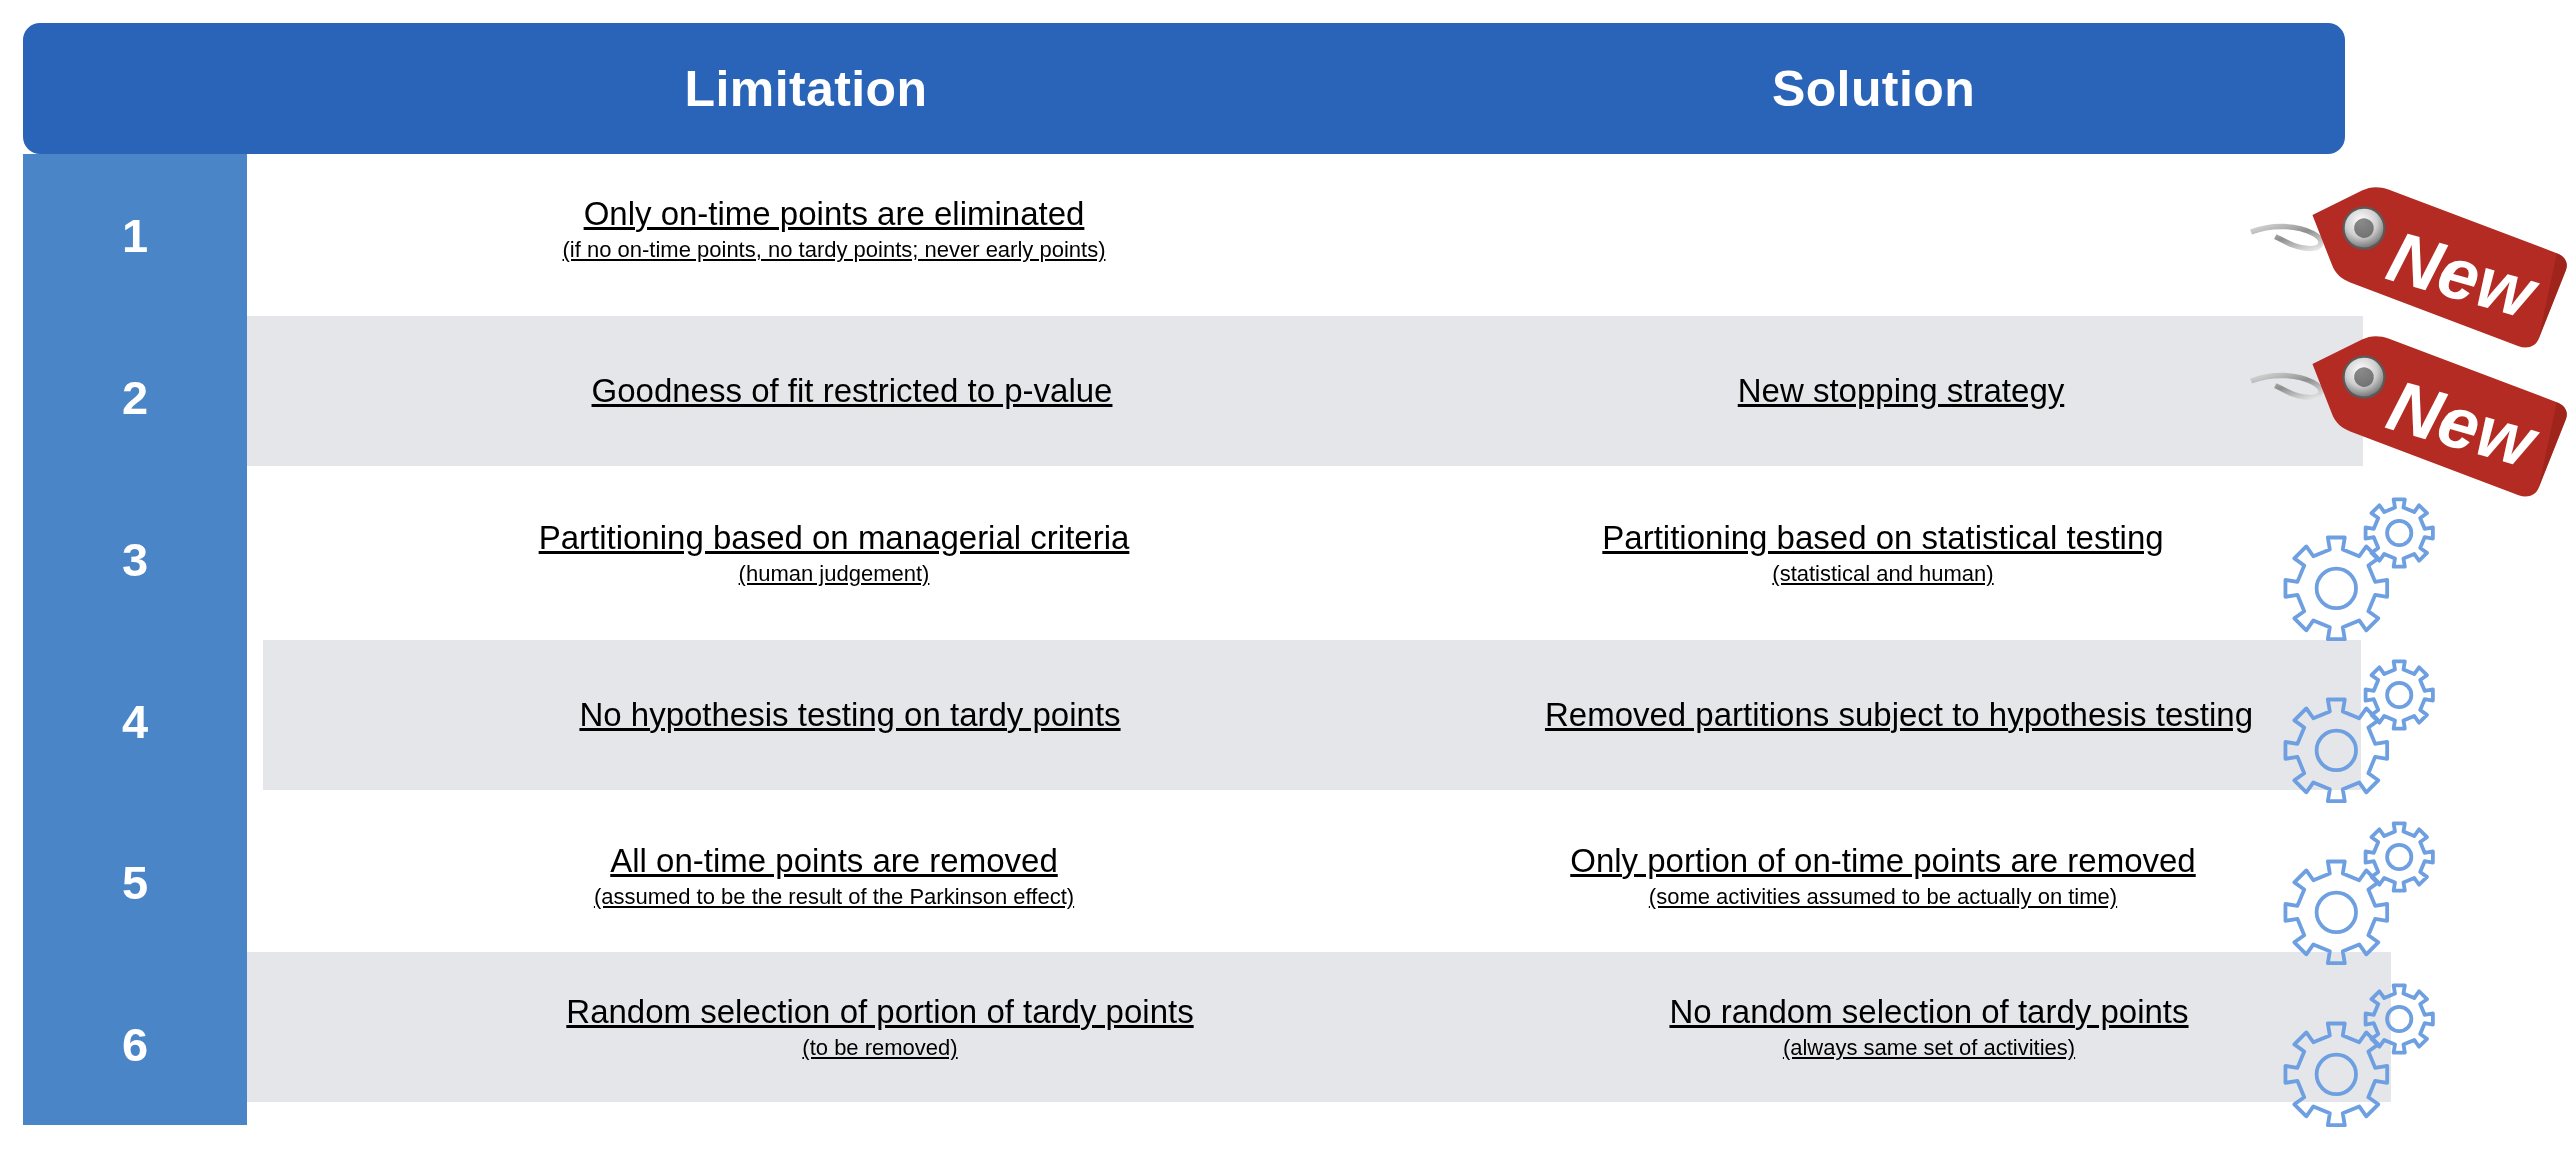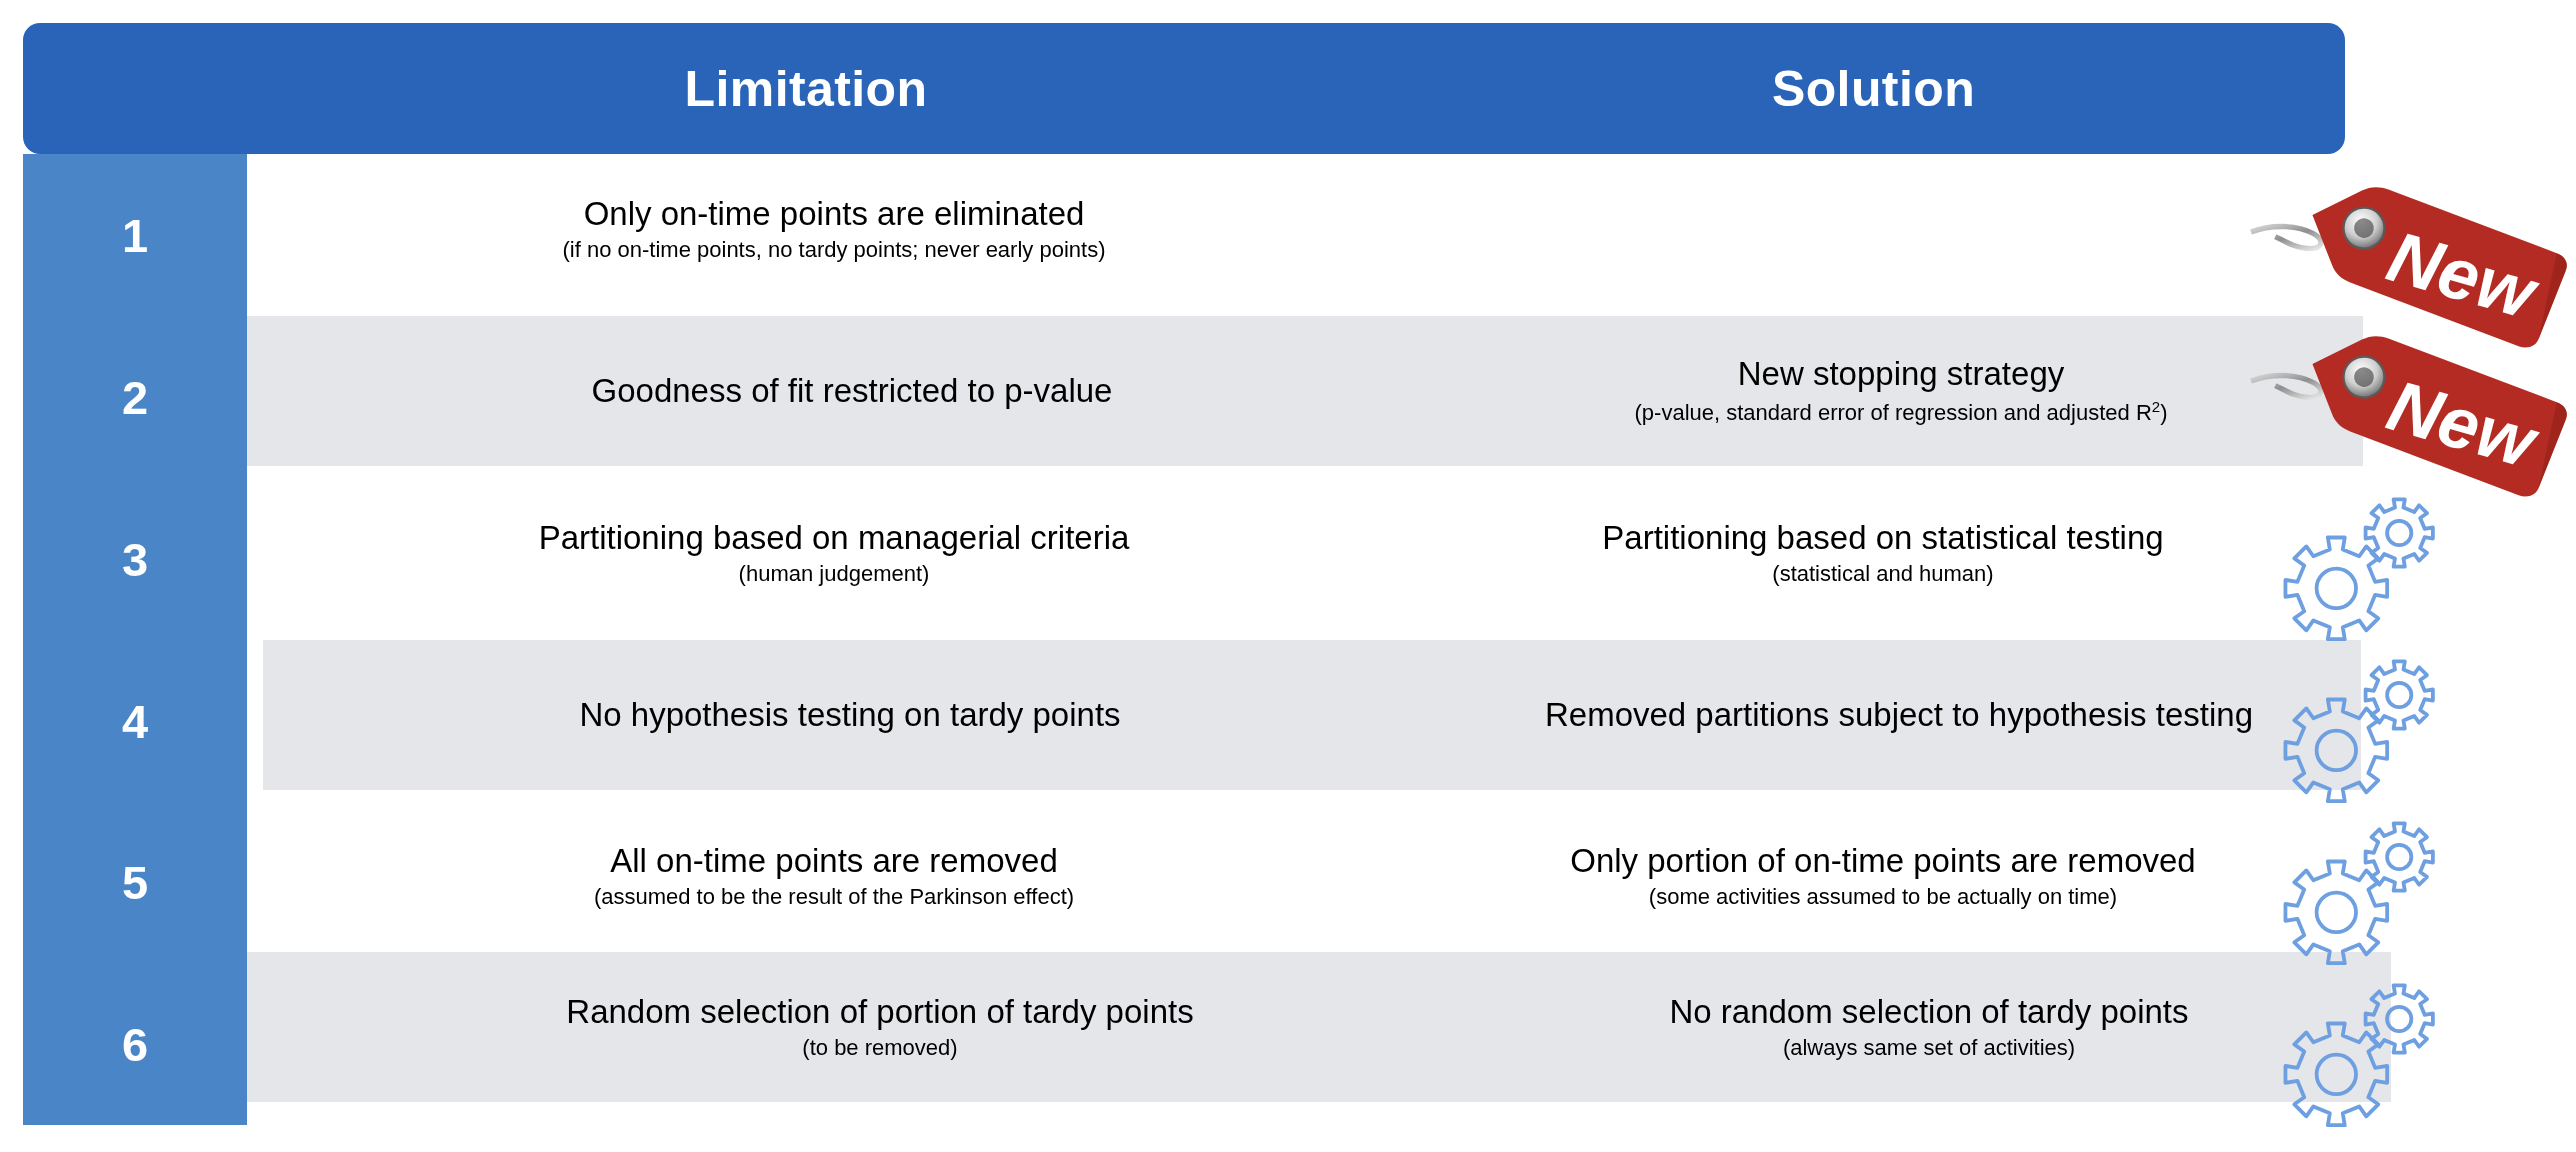--- a/index.html
+++ b/index.html
@@ -28,21 +28,21 @@
   .num-cell{
     position:absolute;left:0;width:224px;height:162px;
     display:flex;align-items:center;justify-content:center;
     color:#ffffff;font-weight:bold;font-size:47px;
   }
 
   
   .rows{position:absolute;left:247px;top:154px;width:2098px;height:971px;}
   .row{
     position:absolute;left:0;width:2098px;height:150px;
-    display:flex;align-items:stretch;
+    display:flex;align-items:stretch;text-decoration:underline;
   }
   .row.white{background:#ffffff;}
   .row.gray{background:#e4e6ea;}
 
   .cell{
     display:flex;flex-direction:column;align-items:center;justify-content:center;
     text-align:center;color:#000000;padding:0 13.7px;box-sizing:border-box;
   }
   .cell-limitation{width:1174px;}
   .cell-solution{width:924px;}
@@ -90,21 +90,20 @@
           <div class="cell-main">Only on-time points are eliminated</div>
           <div class="cell-sub">(if no on-time points, no tardy points; never early points)</div>
         </div>
       </div>
       <div class="row gray" style="top: 162px; padding-left: 18px;">
         <div class="cell cell-limitation">
           <div class="cell-main">Goodness of fit restricted to p-value</div>
         </div>
         <div class="cell cell-solution">
           <div class="cell-main">New stopping strategy</div>
-          <div class="cell-sub">(p-value, standard error of regression and adjusted R<sup>2</sup>)</div>
         </div>
       </div>
       <div class="row white" style="top: 324px;">
         <div class="cell cell-limitation">
           <div class="cell-main">Partitioning based on managerial criteria</div>
           <div class="cell-sub">(human judgement)</div>
         </div>
         <div class="cell cell-solution">
           <div class="cell-main">Partitioning based on statistical testing</div>
           <div class="cell-sub">(statistical and human)</div>

